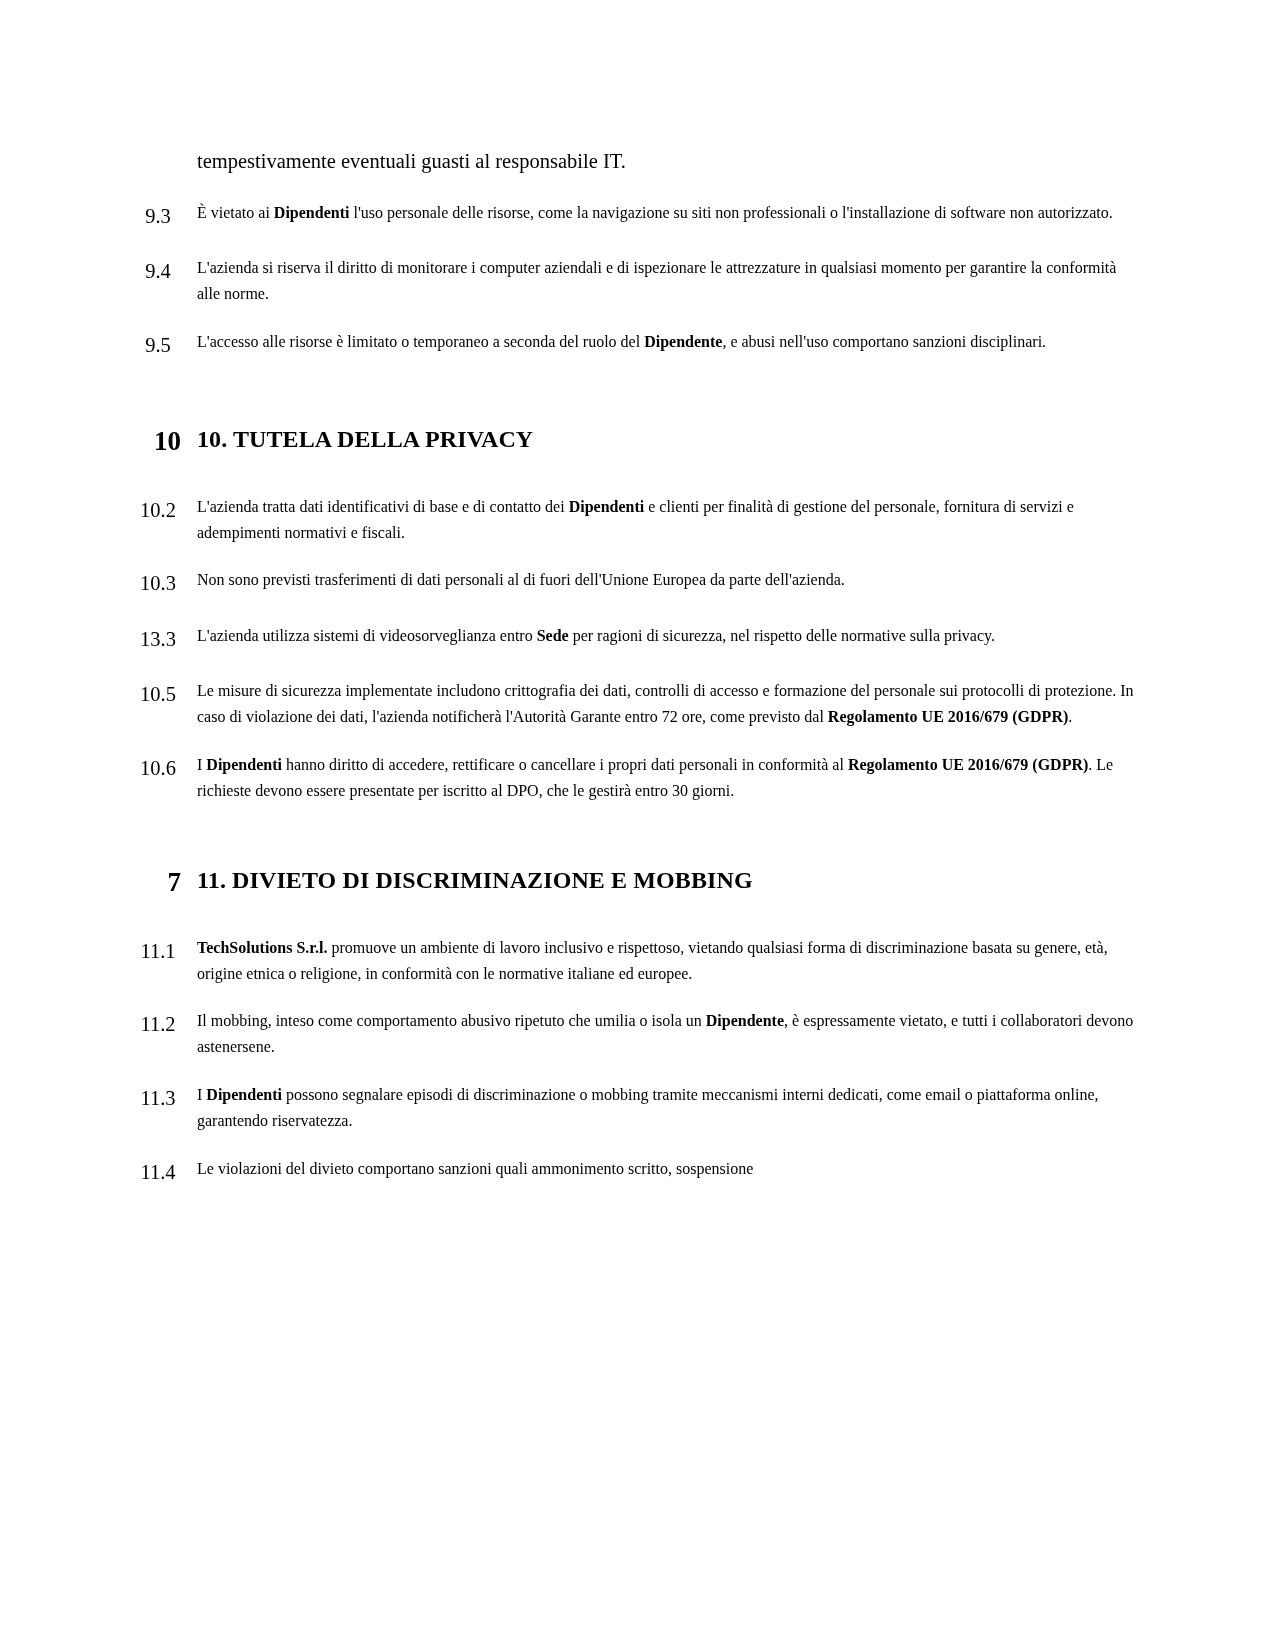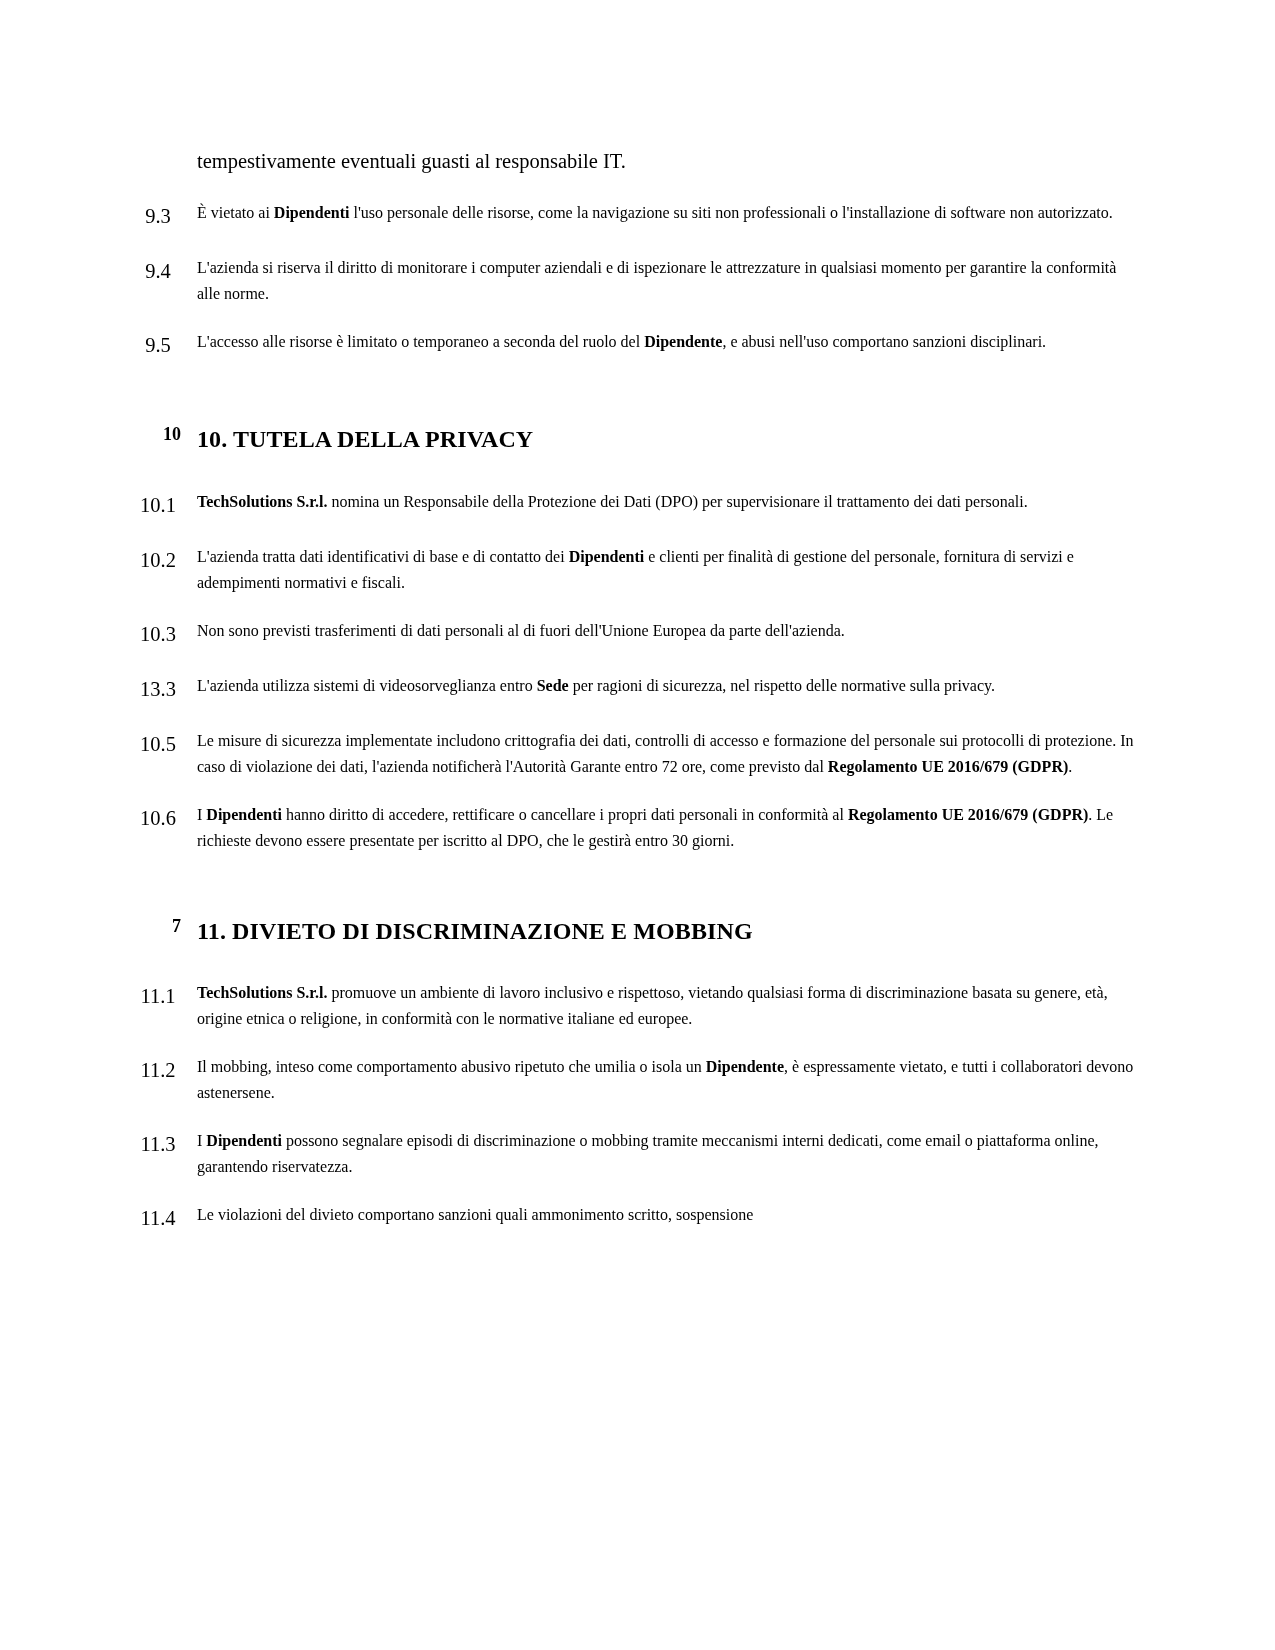--- a/index.html
+++ b/index.html
@@ -61,21 +61,21 @@
     display: flex;
     align-items: flex-start;
     margin-top: 58px;
     margin-bottom: 4px;
   }
   .section-head .num {
     flex: 0 0 62px;
     text-align: right;
     padding-right: 16px;
     box-sizing: border-box;
-    font-size: 18px;
+    font-size: 27px;
     line-height: 1.6;
     font-weight: bold;
   }
   .section-head .txt {
     flex: 1 1 auto;
     font-size: 24px;
     line-height: 1.6;
     font-weight: bold;
     letter-spacing: 0.1px;
   }
@@ -108,24 +108,20 @@
           <div class="txt"><span>L'accesso alle risorse è limitato o temporaneo a seconda del ruolo del </span><b>Dipendente</b><span>, e abusi nell'uso comportano sanzioni disciplinari.</span></div>
         </div>
       </div>
 
     <div class="section-head">
       <div class="num">10</div>
       <div class="txt">10. TUTELA DELLA PRIVACY</div>
     </div>
 
     <div id="group10" class="gap-after-section">
-        <div class="clause">
-          <div class="num">10.1</div>
-          <div class="txt"><b>TechSolutions S.r.l.</b><span> nomina un Responsabile della Protezione dei Dati (DPO) per supervisionare il trattamento dei dati personali.</span></div>
-        </div>
         <div class="clause">
           <div class="num">10.2</div>
           <div class="txt"><span>L'azienda tratta dati identificativi di base e di contatto dei </span><b>Dipendenti</b><span> e clienti per finalità di gestione del personale, fornitura di servizi e adempimenti normativi e fiscali.</span></div>
         </div>
         <div class="clause">
           <div class="num">10.3</div>
           <div class="txt"><span>Non sono previsti trasferimenti di dati personali al di fuori dell'Unione Europea da parte dell'azienda.</span></div>
         </div>
         <div class="clause">
           <div class="num">13.3</div>

